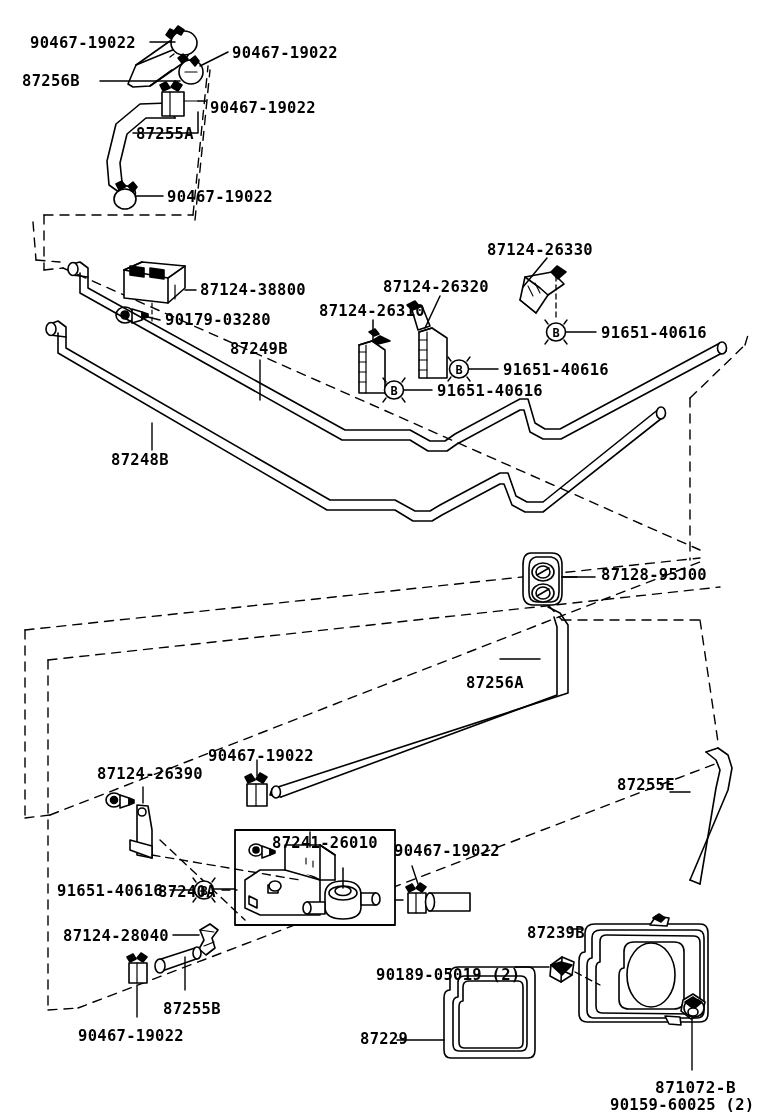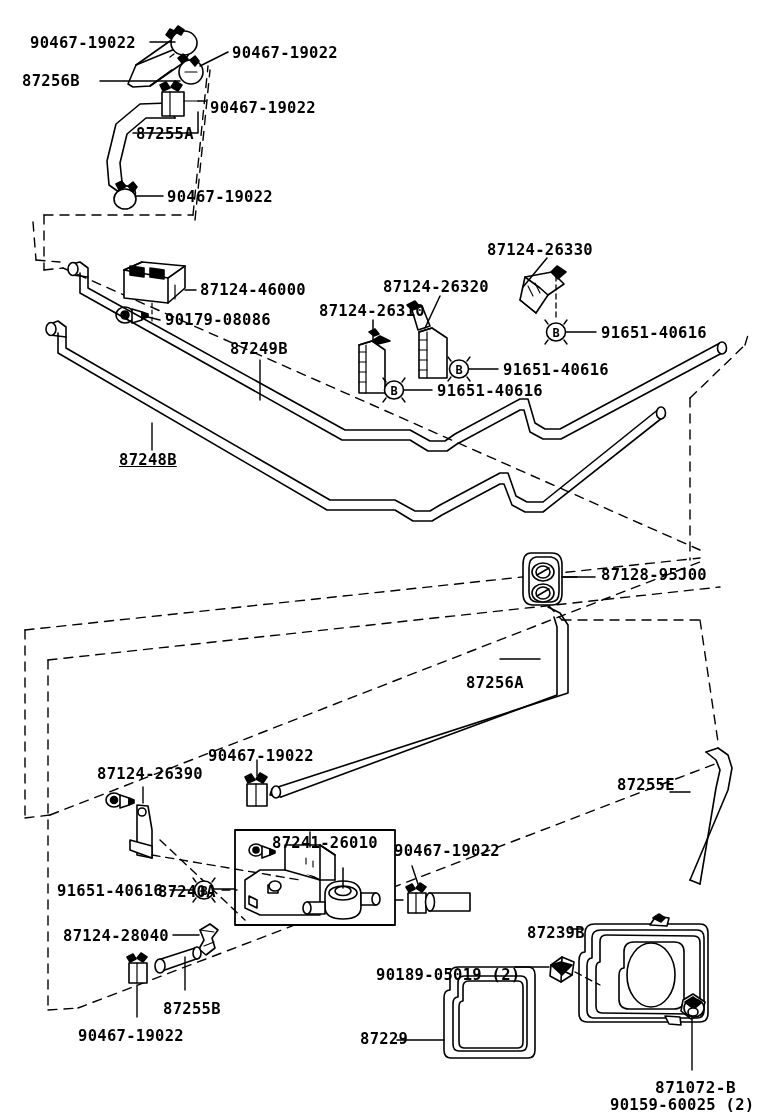--- a/index.html
+++ b/index.html
@@ -377,29 +377,29 @@
   </svg>
 
   <div>
     <span class="lbl" style="left:30px;top:36px;">90467-19022</span>
     <span class="lbl" style="left:232px;top:46px;">90467-19022</span>
     <span class="lbl" style="left:22px;top:74px;">87256B</span>
     <span class="lbl" style="left:210px;top:101px;">90467-19022</span>
     <span class="lbl" style="left:136px;top:127px;text-align:center;">87255A</span>
     <span class="lbl" style="left:167px;top:190px;">90467-19022</span>
     <span class="lbl" style="left:487px;top:243px;">87124-26330</span>
-    <span class="lbl" style="left:200px;top:283px;">87124-46000</span>
+    <span class="lbl" style="left:200px;top:283px;">87124-38800</span>
     <span class="lbl" style="left:383px;top:280px;">87124-26320</span>
     <span class="lbl" style="left:319px;top:304px;">87124-26310</span>
-    <span class="lbl" style="left:165px;top:313px;">90179-08086</span>
+    <span class="lbl" style="left:165px;top:313px;">90179-03280</span>
     <span class="lbl" style="left:601px;top:326px;">91651-40616</span>
     <span class="lbl" style="left:230px;top:342px;">87249B</span>
     <span class="lbl" style="left:503px;top:363px;">91651-40616</span>
     <span class="lbl" style="left:437px;top:384px;">91651-40616</span>
-    <span class="lbl" style="left:119px;top:453px;text-decoration:underline;">87248B</span>
+    <span class="lbl" style="left:111px;top:453px;">87248B</span>
     <span class="lbl" style="left:601px;top:568px;">87128-95J00</span>
     <span class="lbl" style="left:466px;top:676px;">87256A</span>
     <span class="lbl" style="left:617px;top:778px;">87255E</span>
     <span class="lbl" style="left:208px;top:749px;">90467-19022</span>
     <span class="lbl" style="left:97px;top:767px;">87124-26390</span>
     <span class="lbl" style="left:272px;top:836px;">87241-26010</span>
     <span class="lbl" style="left:394px;top:844px;">90467-19022</span>
     <span class="lbl" style="left:158px;top:885px;">87240A</span>
     <span class="lbl" style="left:57px;top:884px;">91651-40616</span>
     <span class="lbl" style="left:63px;top:929px;">87124-28040</span>

